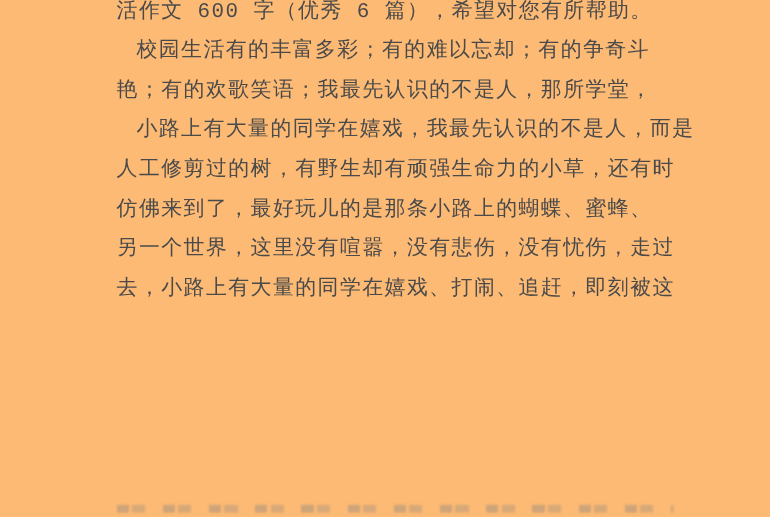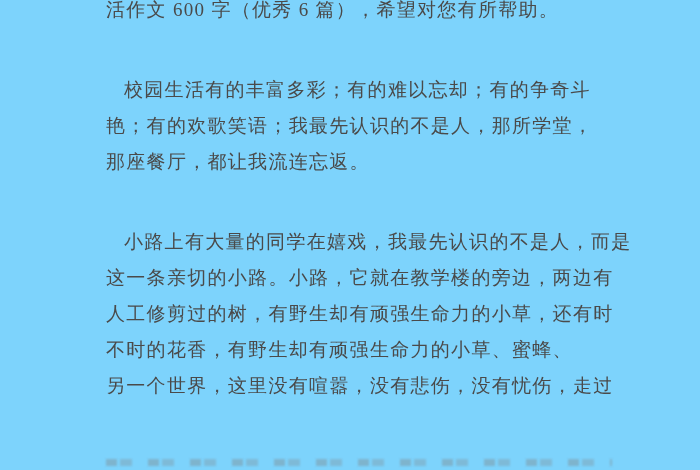--- a/index.html
+++ b/index.html
@@ -5,41 +5,40 @@
   html, body {
     margin: 0;
     padding: 0;
     background: #ffffff;
   }
   .viewport {
     position: relative;
     width: 700px;
     height: 470px;
     overflow: hidden;
-    background: #7dd3fc;
-    font-family: Liberation Serif, serif;
+    background: #fdba74;
+    font-family: Liberation Mono, monospace;
   }
   .page-text {
     position: absolute;
     top: -8px;
     left: 106px;
     right: 0;
     color: #4a4a4a;
     filter: blur(0.3px);
   }
   .line {
     height: 36px;
     line-height: 36px;
     font-size: 19px;
     letter-spacing: 1.3px;
     white-space: nowrap;
   }
   .line.indent {
     margin-left: 18px;
-    margin-top: 44px;
   }
   
   .clipped-line {
     position: absolute;
     top: 459px;
     left: 106px;
     width: 506px;
     height: 7px;
     background: repeating-linear-gradient(
       90deg,
@@ -52,21 +51,20 @@
   }
 </style>
 </head>
 <body>
 
 <div class="viewport">
   <div class="page-text">
     <div class="line">活作文 600 字（优秀 6 篇），希望对您有所帮助。</div>
     <div class="line indent">校园生活有的丰富多彩；有的难以忘却；有的争奇斗</div>
     <div class="line">艳；有的欢歌笑语；我最先认识的不是人，那所学堂，</div>
-    <div class="line">那座餐厅，都让我流连忘返。</div>
     <div class="line indent">小路上有大量的同学在嬉戏，我最先认识的不是人，而是</div>
-    <div class="line">这一条亲切的小路。小路，它就在教学楼的旁边，两边有</div>
     <div class="line">人工修剪过的树，有野生却有顽强生命力的小草，还有时</div>
-    <div class="line">不时的花香，有野生却有顽强生命力的小草、蜜蜂、</div>
+    <div class="line">仿佛来到了，最好玩儿的是那条小路上的蝴蝶、蜜蜂、</div>
     <div class="line">另一个世界，这里没有喧嚣，没有悲伤，没有忧伤，走过</div>
+    <div class="line">去，小路上有大量的同学在嬉戏、打闹、追赶，即刻被这</div>
   </div>
   <div class="clipped-line"></div>
 </div>
 
 </body></html>

